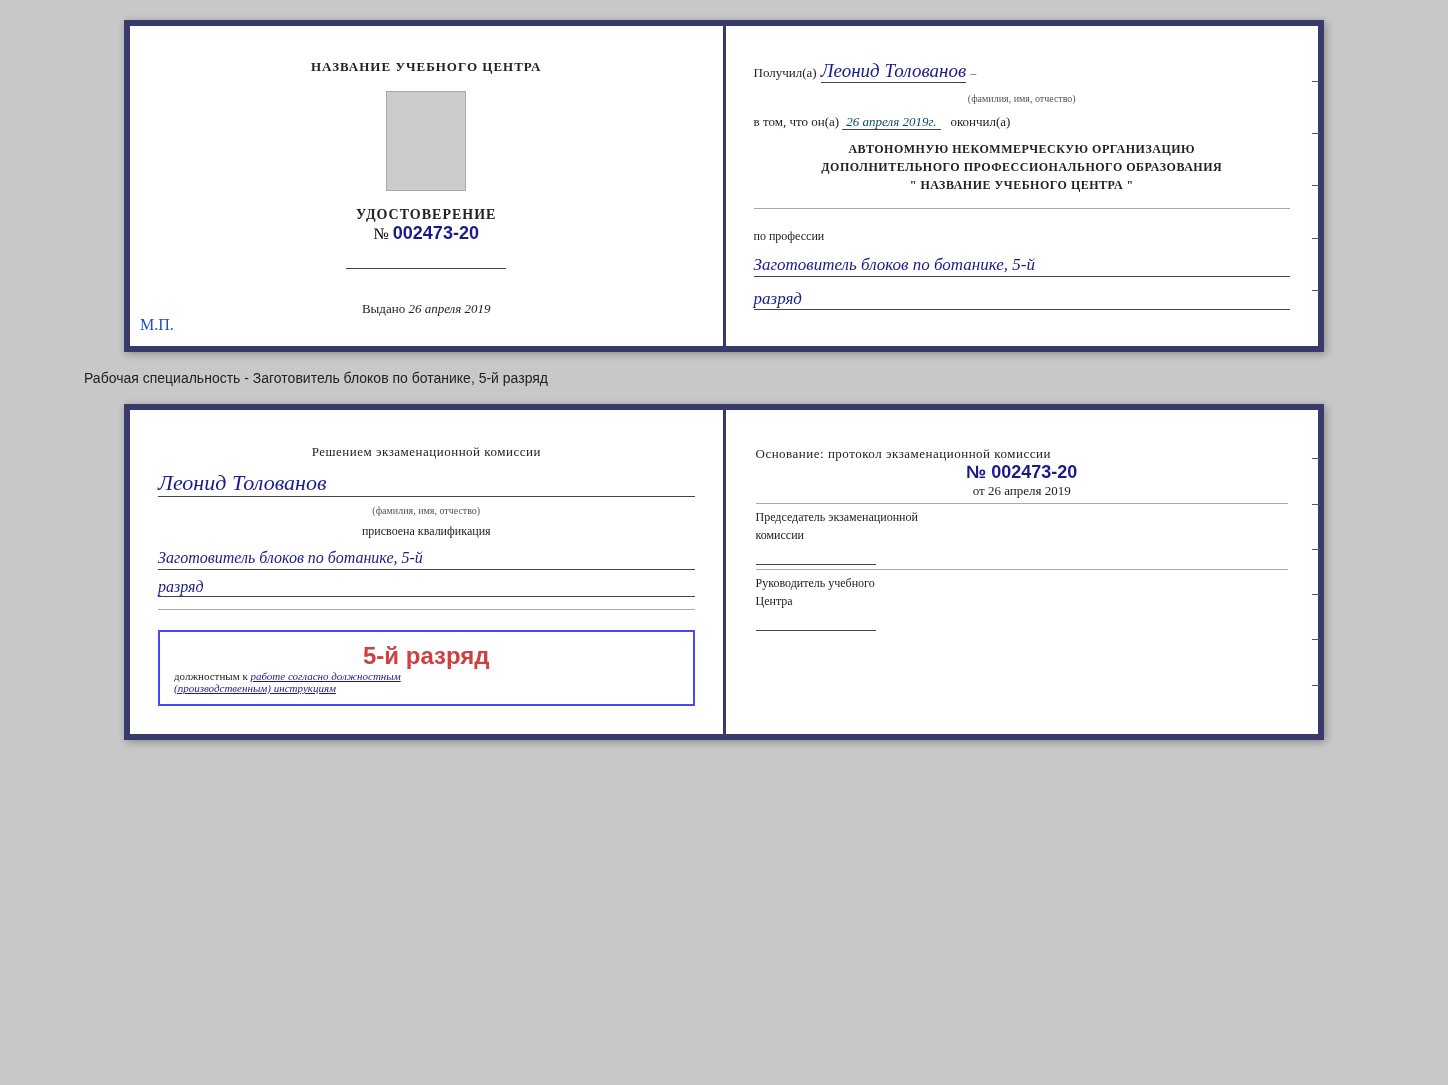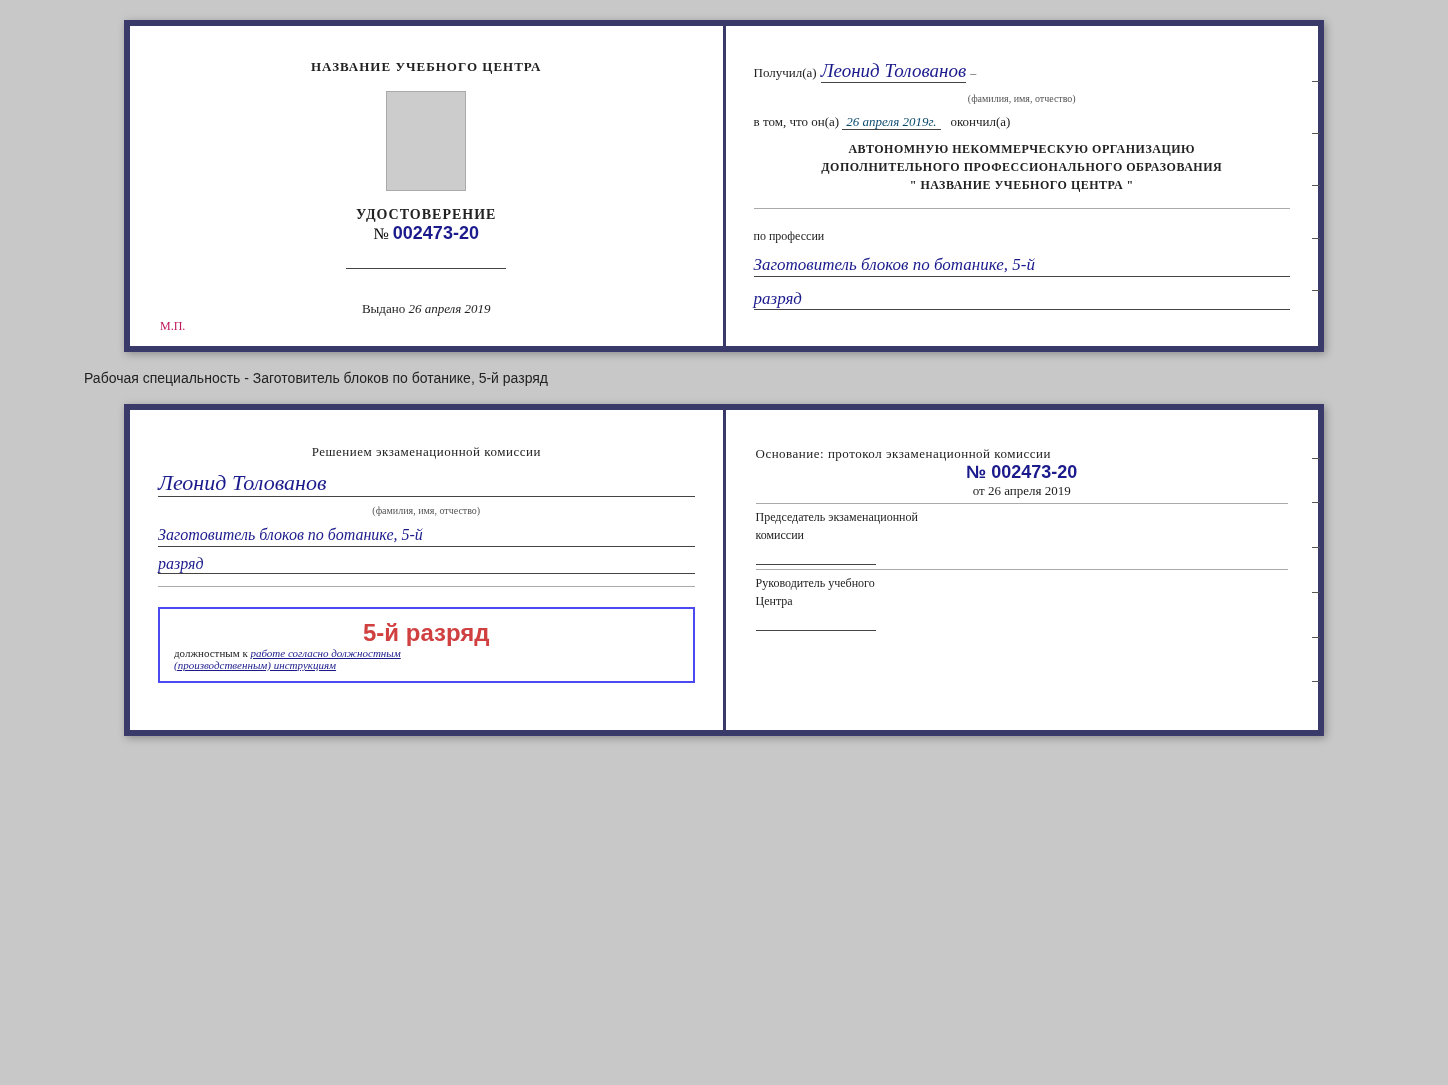--- a/index.html
+++ b/index.html
@@ -87,23 +87,23 @@
       margin-top: 16px;
     }
 
     .vydano-value {
       font-style: italic;
     }
 
     .mp-label {
       position: absolute;
       bottom: 12px;
-      left: 30px;
-      font-size: 12px;
-      color: #be185d;
+      left: 10px;
+      font-size: 16px;
+      color: #1d4ed8;
     }
 
     
     .right-content {
       display: flex;
       flex-direction: column;
       gap: 10px;
       padding: 10px 8px;
     }
 
@@ -390,20 +390,21 @@
 <div class="specialty-label">Рабочая специальность - Заготовитель блоков по ботанике, 5-й разряд</div>
 
 <div class="document-pair">
 
   <div class="doc-half">
     <div class="left2-content">
       <div class="resheniem-text">Решением экзаменационной комиссии</div>
       <div class="person-name-large">Леонид Толованов</div>
       <div class="sub-caption">(фамилия, имя, отчество)</div>
 
+      <div class="prisvoena-text">присвоена квалификация</div>
       <div class="kvalif-value">Заготовитель блоков по ботанике, 5-й</div>
       <div class="razryad2-value">разряд</div>
 
       <div style="border-bottom:1px solid #aaa;margin:4px 0;"></div>
 
       <div class="stamp-box">
         <div class="stamp-razryad">5-й разряд</div>
         <div class="stamp-dopuskaetsya">
           <span>должностным к</span>
           <span class="stamp-work-italic">работе согласно должностным</span>

